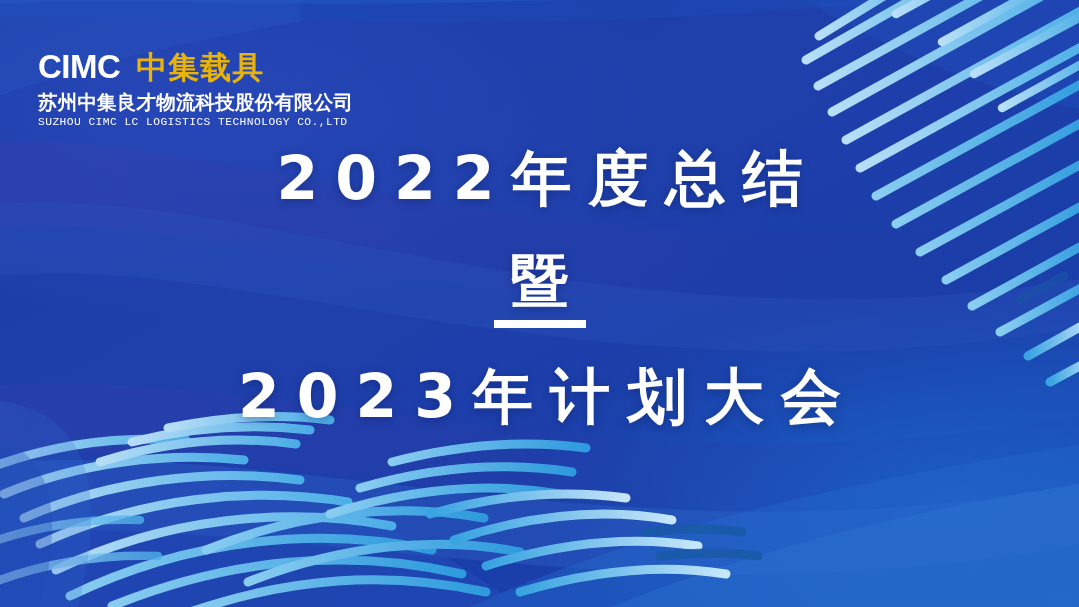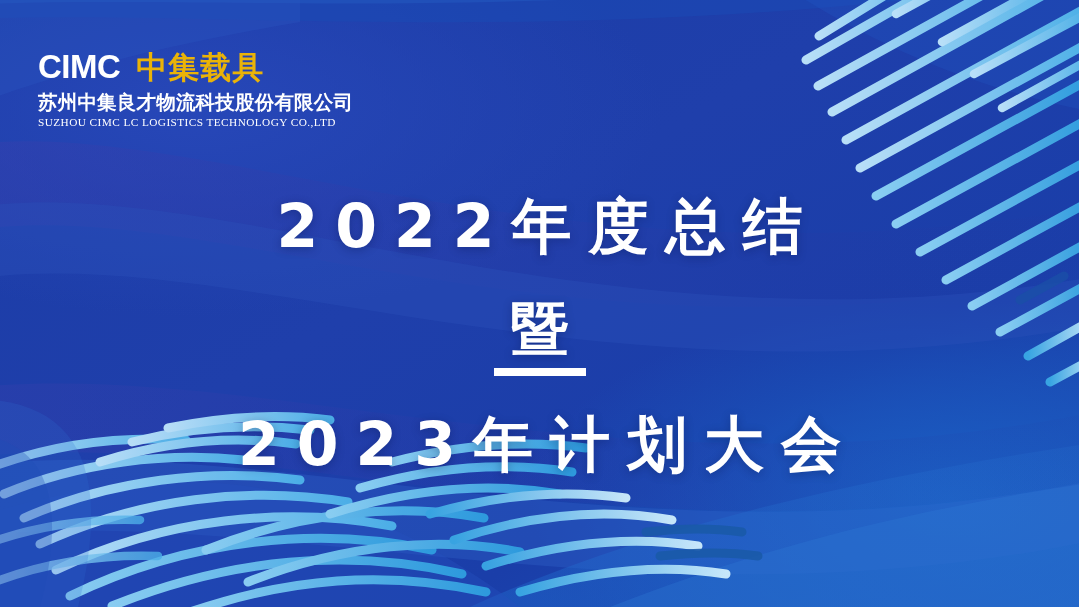--- a/index.html
+++ b/index.html
@@ -77,42 +77,41 @@
     text-align: center;
   }
   .logo-sub-en {
     margin-top: 3px;
     color: #ffffff;
     font-size: 11.3px;
     font-weight: 400;
     letter-spacing: 0.42px;
     line-height: 1.1;
     white-space: nowrap;
-    font-family: Liberation Serif, serif;
+    font-family: Liberation Mono, monospace;
   }
 
   
   .title-block {
     position: absolute;
     left: 0;
     right: 0;
     top: 148px;
     text-align: center;
   }
   .title-line {
     color: #ffffff;
     font-weight: 700;
     font-size: 60px;
     line-height: 1;
     letter-spacing: 17px;
     text-indent: 17px;
     white-space: nowrap;
     font-family: "DejaVu Sans", "Liberation Sans", sans-serif;
     text-shadow: 0 2px 10px rgba(4, 18, 62, 0.30);
-    margin-top: 48px;
   }
   .title-line-1 { margin-bottom: 44px; }
   .title-conj-wrap {
     display: inline-block;
     position: relative;
     padding-bottom: 10px;
   }
   .title-conj {
     color: #ffffff;
     font-weight: 700;

